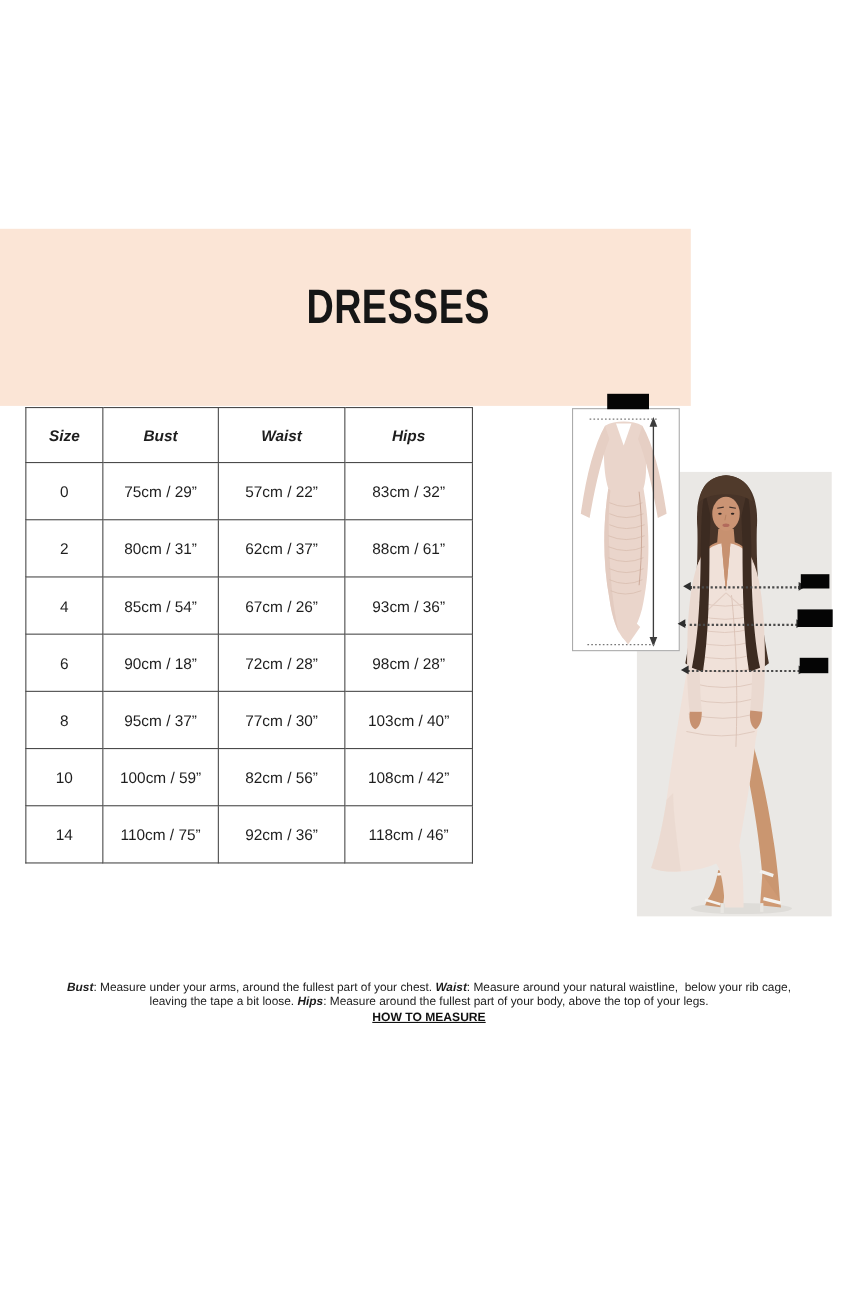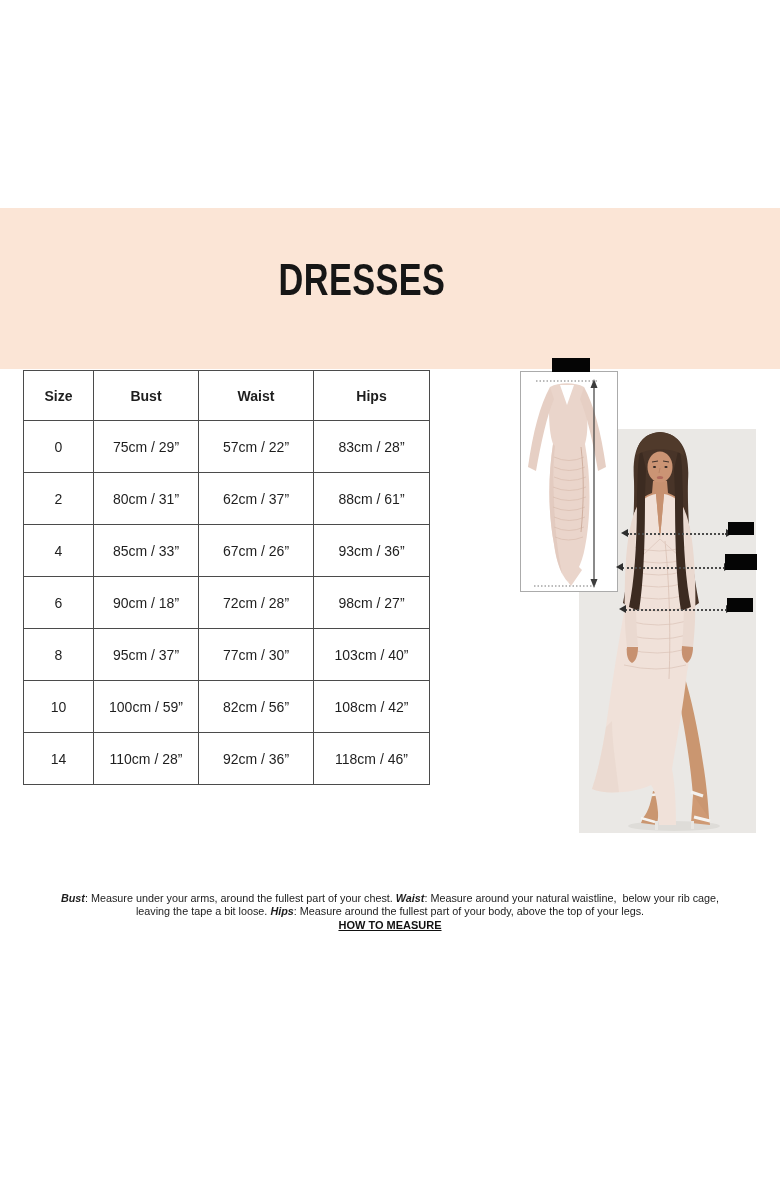--- a/index.html
+++ b/index.html
@@ -2,40 +2,40 @@
 <html style="--banner-bg: #fbe5d6; --photo-bg: #eae8e5; --redaction: #050505;"><head>
 <meta charset="utf-8">
 <style>
   html,body { margin:0; padding:0; background:#ffffff; }
   .page {
     position:relative; width:780px; height:1196px; background:#ffffff;
     font-family:"Liberation Sans", sans-serif; overflow:hidden;
   }
   
   .banner {
-    position:absolute; left:0; top:208px; width:780px; height:161px;
+    position:absolute; left:0; top:208px; width:628px; height:161px;
     background:var(--banner-bg,#fbe5d6);
   }
   .banner-title {
     position:absolute; left:0; top:50px; width:724px; height:44px;
     text-align:center; font-size:44px; line-height:44px; font-weight:bold;
     color:#161616; transform:scaleX(0.78); transform-origin:center;
     letter-spacing:0.5px; white-space:nowrap;
   }
   
   .size-table {
     position:absolute; left:23px; top:370px; width:406px;
     border-collapse:collapse; table-layout:fixed;
     font-size:14px; color:#1e1e1e;
   }
   .size-table th, .size-table td {
     border:1px solid #4b4b4b; text-align:center; vertical-align:middle;
     padding:0; overflow:hidden; white-space:nowrap;
   }
-  .size-table thead tr { height:50px; }
+  .size-table thead tr { height:50px;font-style:italic; }
   .size-table tbody tr { height:52px; }
   .size-table th { font-weight:bold; }
   
   .illu-box {
     position:absolute; left:520px; top:371px; width:96px; height:219px;
     background:#ffffff; border:1px solid #ababab; z-index:3;
   }
   .illu-box svg { display:block; }
   
   .bar { position:absolute; background:var(--redaction,#050505); z-index:7; }
@@ -93,55 +93,55 @@
           <th>Bust</th>
           <th>Waist</th>
           <th>Hips</th>
         </tr>
     </thead>
     <tbody id="size-body">
         <tr>
           <td>0</td>
           <td>75cm / 29”</td>
           <td>57cm / 22”</td>
-          <td>83cm / 28”</td>
+          <td>83cm / 32”</td>
         </tr>
         <tr>
           <td>2</td>
           <td>80cm / 31”</td>
           <td>62cm / 37”</td>
           <td>88cm / 61”</td>
         </tr>
         <tr>
           <td>4</td>
-          <td>85cm / 33”</td>
+          <td>85cm / 54”</td>
           <td>67cm / 26”</td>
           <td>93cm / 36”</td>
         </tr>
         <tr>
           <td>6</td>
           <td>90cm / 18”</td>
           <td>72cm / 28”</td>
-          <td>98cm / 27”</td>
+          <td>98cm / 28”</td>
         </tr>
         <tr>
           <td>8</td>
           <td>95cm / 37”</td>
           <td>77cm / 30”</td>
           <td>103cm / 40”</td>
         </tr>
         <tr>
           <td>10</td>
           <td>100cm / 59”</td>
           <td>82cm / 56”</td>
           <td>108cm / 42”</td>
         </tr>
         <tr>
           <td>14</td>
-          <td>110cm / 28”</td>
+          <td>110cm / 75”</td>
           <td>92cm / 36”</td>
           <td>118cm / 46”</td>
         </tr>
       </tbody>
   </table>
 
   <div class="illu-box">
     <svg width="96" height="219" viewBox="0 0 96 219">
 
       <path d="M29,15 C38,10 54,10 63,15 L65,30 C67,48 67,62 64,72 C70,105 70,145 64,175 C61,193 53,206 47,210 C41,204 35,190 33,172 C27,140 27,105 32,72 C28,60 27,40 29,15 Z" fill="#ead5cb"></path>

